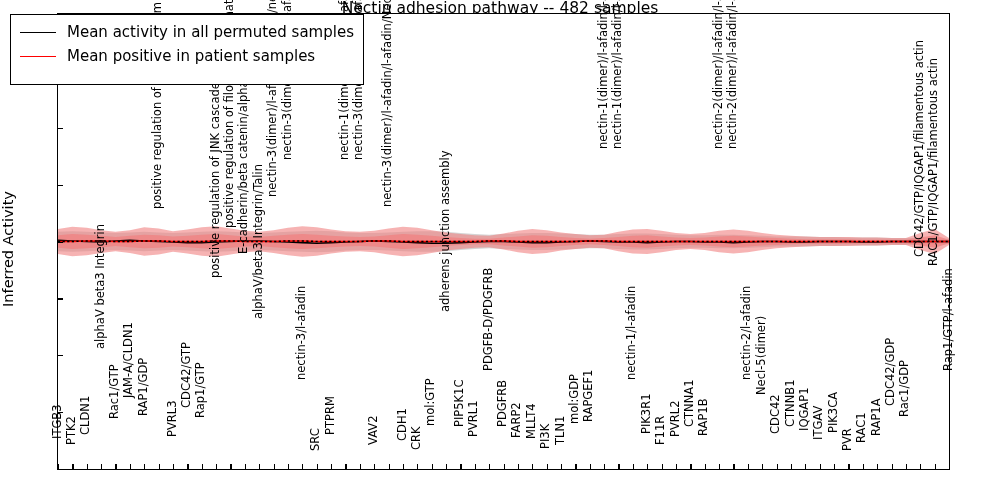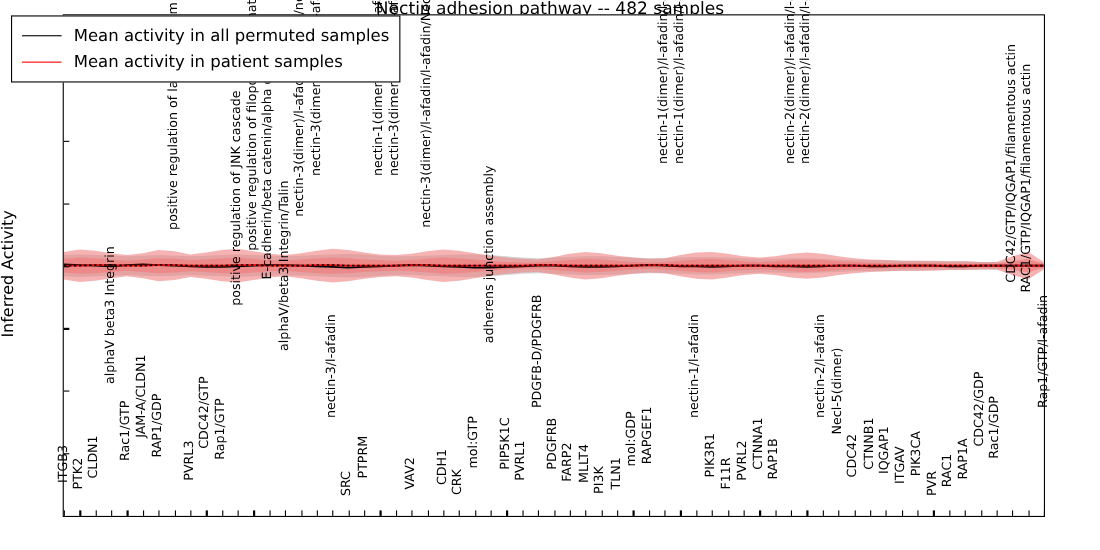--- a/index.html
+++ b/index.html
@@ -23,21 +23,21 @@
   
   .xtickmark{position:absolute;bottom:0;width:1.2px;height:5px;background:#000;}
   .xlab{position:absolute;writing-mode:vertical-rl;transform:rotate(180deg);
         font-size:11.5px;line-height:1;white-space:nowrap;
         transform-origin:left top;}
   #xlabel{position:absolute;left:57px;top:477px;width:893px;text-align:center;
           font-size:14.5px;}
 
   
   #legend{position:absolute;left:10px;top:14px;background:#fff;
-          border:1.2px solid #000;padding:5px 9px 6px 9px;}
+          border:1.2px solid #000;padding:5px 9px 16px 9px;}
   .legrow{display:flex;align-items:center;height:24px;}
   .legline{width:36px;height:0;border-top:1.6px solid #000;margin-right:11px;}
   .legline.red{border-top-color:#ff0000;}
   .legtxt{font-size:15px;white-space:nowrap;}
 </style>
 </head>
 <body>
 
 <div id="root">
 
@@ -199,17 +199,17 @@
       <div class="xlab" style="left: 953.6px; bottom: 26px;">Rap1/GTP/l-afadin</div>
     </div>
 
   <div id="legend">
     <div class="legrow">
       <span class="legline"></span>
       <span class="legtxt">Mean activity in all permuted samples</span>
     </div>
     <div class="legrow">
       <span class="legline red"></span>
-      <span class="legtxt">Mean activity in patient samples</span>
+      <span class="legtxt">Mean positive in patient samples</span>
     </div>
   </div>
 
 </div>
 
 </body></html>

